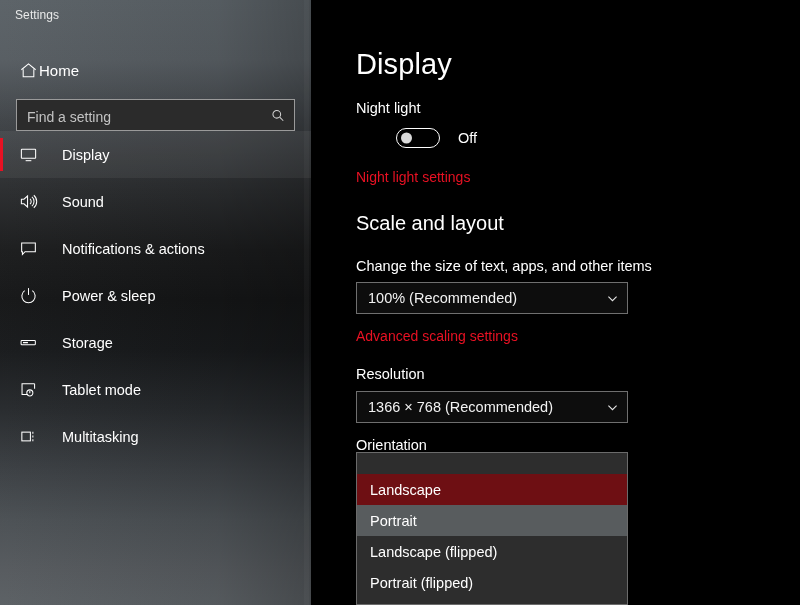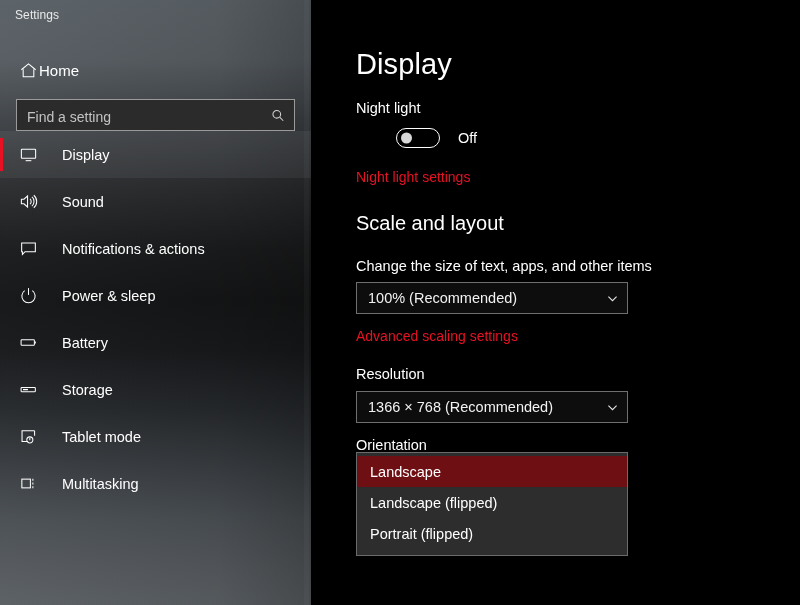--- a/index.html
+++ b/index.html
@@ -275,21 +275,21 @@
 
   .orient-label { position: absolute; left: 14px; top: 437px; }
 
   
   .dropdown {
     position: absolute;
     left: 14px; top: 452px;
     width: 272px;
     background: #2d2d2d;
     border: 1px solid #6b6b6b;
-    padding-top: 3px;
+    padding-top: 21px;
     padding-bottom: 6px;
     z-index: 30;
   }
   .dd-item {
     height: 31px;
     display: flex;
     align-items: center;
     padding-left: 13px;
     font-size: 14.5px;
     color: #ffffff;
@@ -371,29 +371,20 @@
       <li class="nav-item">
         <span class="icon">
           <svg width="19" height="19" viewBox="0 0 20 20" fill="none" stroke="currentColor" stroke-width="1.1">
             <path d="M6.0 4.9 A7 7 0 1 0 14.0 4.9"></path>
             <path d="M10 2.2 V9.4"></path>
           </svg>
         </span>
         <span class="label">Power &amp; sleep</span>
       </li>
 
-      <li class="nav-item">
-        <span class="icon">
-          <svg width="19" height="19" viewBox="0 0 20 20" fill="none" stroke="currentColor" stroke-width="1.1">
-            <rect x="2.2" y="7.2" width="14" height="5.6" rx="0.8"></rect>
-            <path d="M17.2 9.0 V11.0"></path>
-          </svg>
-        </span>
-        <span class="label">Battery</span>
-      </li>
 
       <li class="nav-item">
         <span class="icon">
           <svg width="19" height="19" viewBox="0 0 20 20" fill="none" stroke="currentColor" stroke-width="1.1">
             <rect x="2.2" y="7.8" width="15" height="4.6" rx="0.8"></rect>
             <path d="M4.2 10.1 H9.4" stroke-width="1.4"></path>
           </svg>
         </span>
         <span class="label">Storage</span>
       </li>
@@ -467,20 +458,23 @@
         </svg>
       </span>
     </div>
 
     <div class="section-label orient-label">Orientation</div>
 
     <div class="dropdown">
       <div class="dd-item selected" style="background: rgb(110, 15, 19);">
         <span>Landscape</span>
       </div>
+      <div class="dd-item hovered" style="background: rgb(88, 92, 94);">
+        <span>Portrait</span>
+      </div>
       <div class="dd-item">
         <span>Landscape (flipped)</span>
       </div>
       <div class="dd-item">
         <span>Portrait (flipped)</span>
       </div>
     </div>
 
   </main>
 </div>

